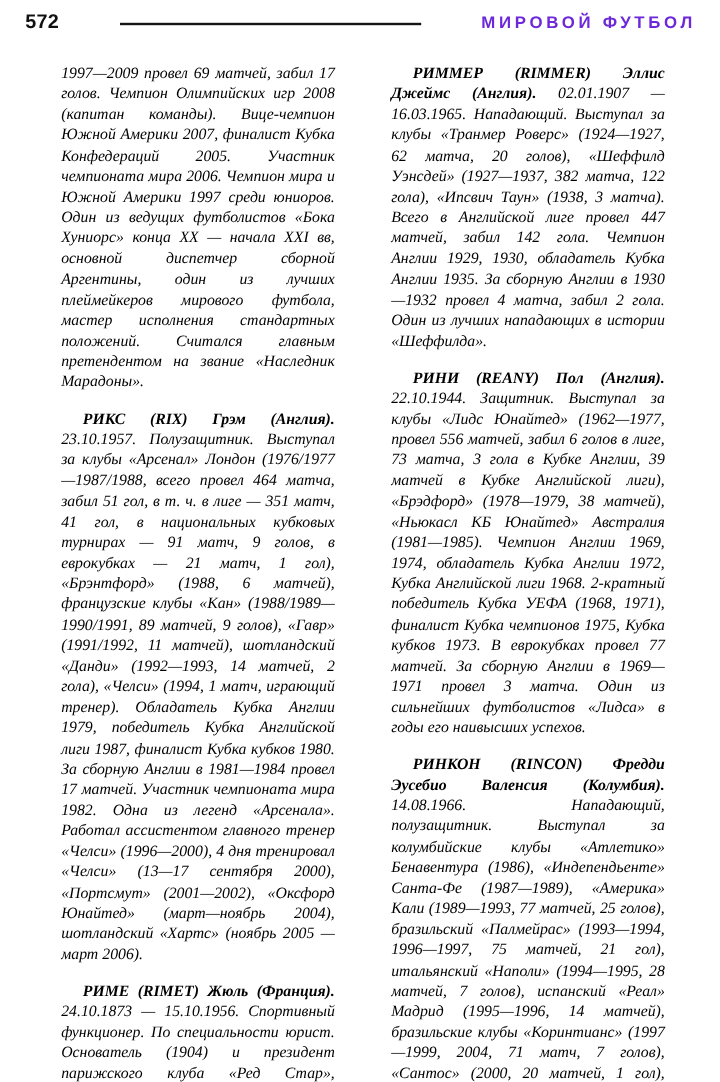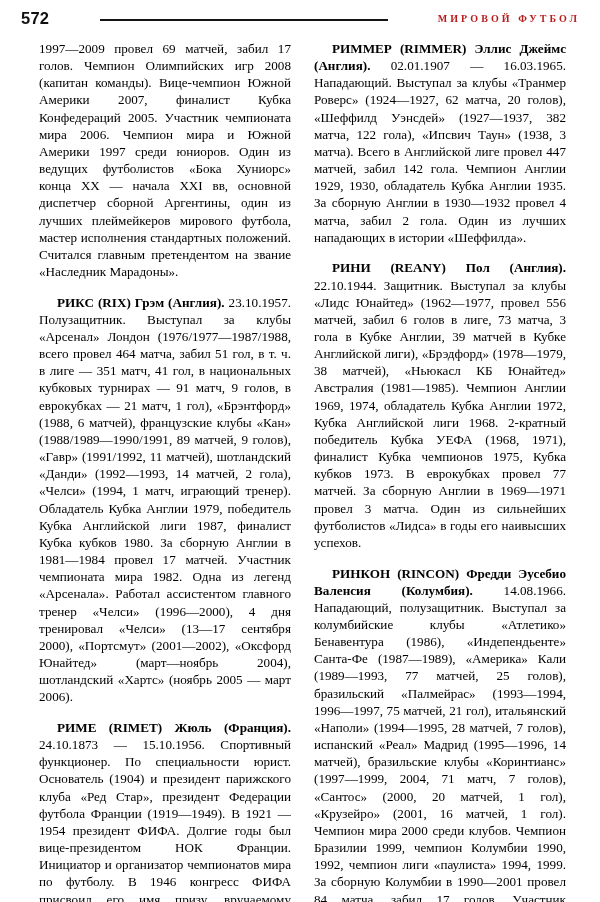--- a/index.html
+++ b/index.html
@@ -48,27 +48,27 @@
     white-space: nowrap;
   }
   .header-rule {
     flex: 1 1 auto;
     height: 0;
     border-top: 2.2px solid #141414;
     margin-top: 4px;
     margin-right: 9px;
   }
   .running-title {
-    font-family: Liberation Serif, serif;
+    font-family: Liberation Sans, sans-serif;
     font-weight: bold;
-    font-size: 10px;
+    font-size: 14px;
     letter-spacing: 3.1px;
     white-space: nowrap;
     padding-right: 20px;
-    color: #b91c1c;
+    color: #6d28d9;
   }
 
   
   .columns {
     position: absolute;
     top: 40px;
     left: 39px;
     width: 527px;
     height: 858px;
     display: flex;
@@ -82,28 +82,29 @@
   }
 
   .entry {
     margin: 0;
   }
   .entry + .entry {
     margin-top: 13.5px;
   }
 
   p.para {
-    margin: 0;
+    margin: 12px;
     text-align: justify;
     text-justify: inter-word;
     font-size: 13.15px;
     line-height: 17.15px;
     text-indent: 18px;
     hyphens: manual;
     word-spacing: 0.1px;
+    font-style: italic;
   }
   p.para.nofirst {
     text-indent: 0;
   }
 
   .headword {
     font-weight: bold;
   }
 
   

